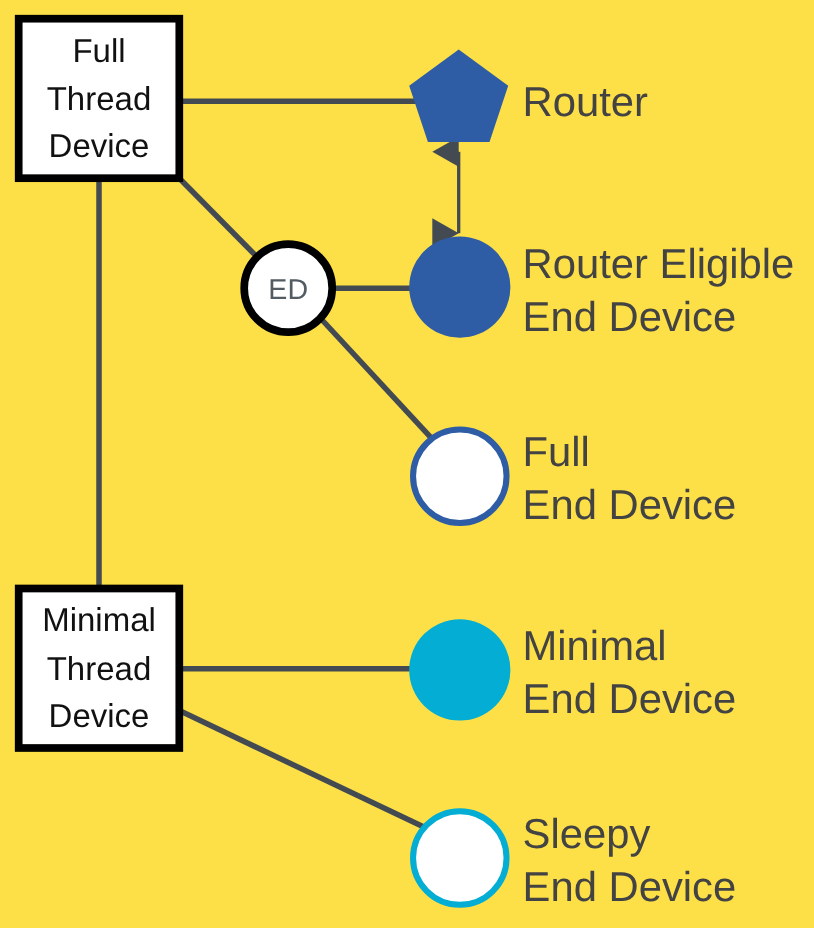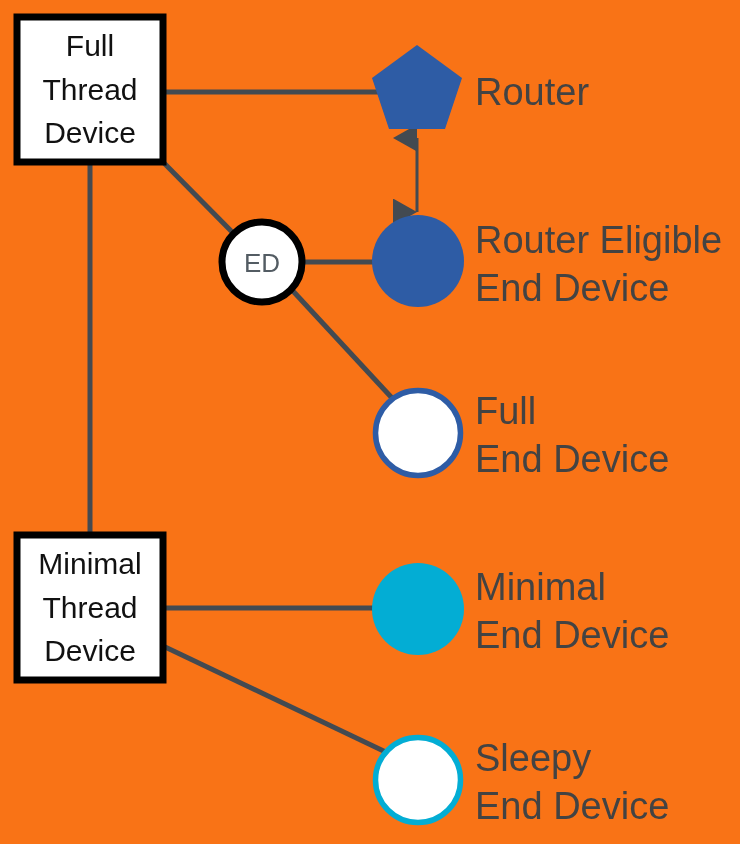--- a/index.html
+++ b/index.html
@@ -11,21 +11,21 @@
   body {
     width: 740px;
     height: 844px;
     font-family: "Liberation Sans", sans-serif;
     overflow: hidden;
   }
   #diagram-root {
     position: relative;
     width: 740px;
     height: 844px;
-    background: #f97316;
+    background: #fde047;
   }
   #diagram-svg {
     position: absolute;
     top: 0;
     left: 0;
     width: 740px;
     height: 844px;
     display: block;
   }
   .node-box-text {

